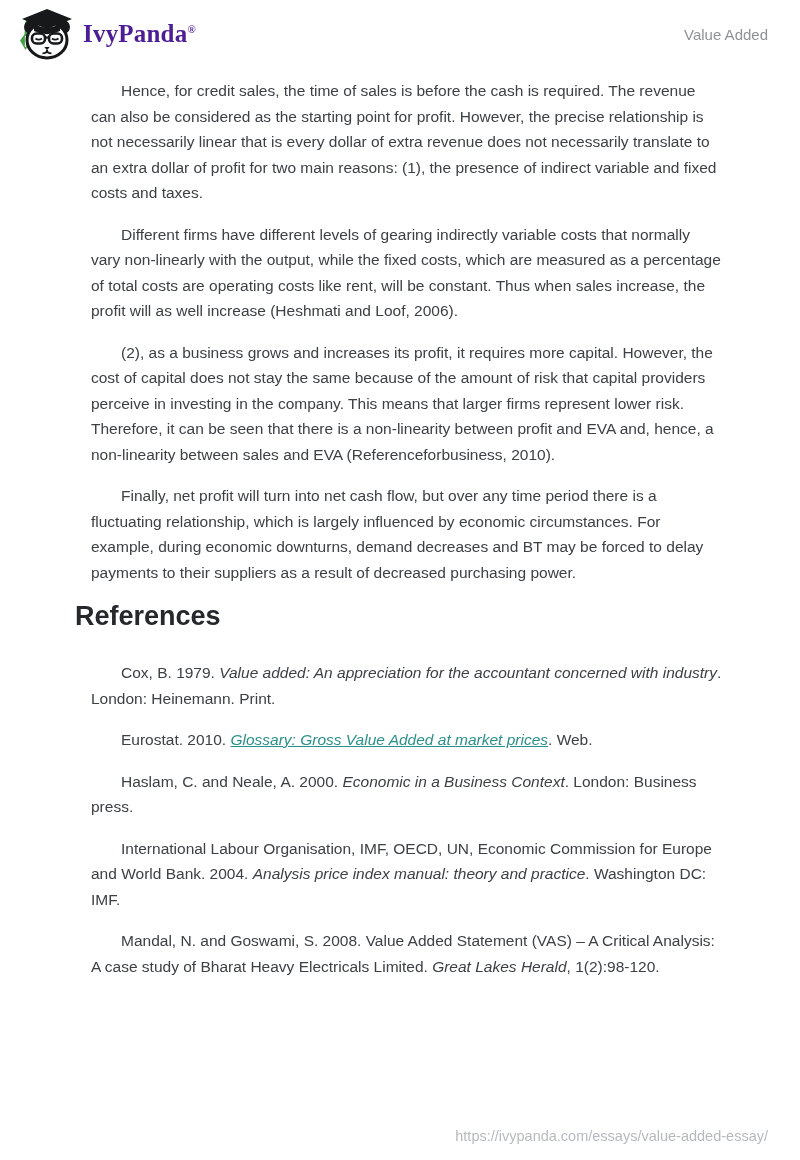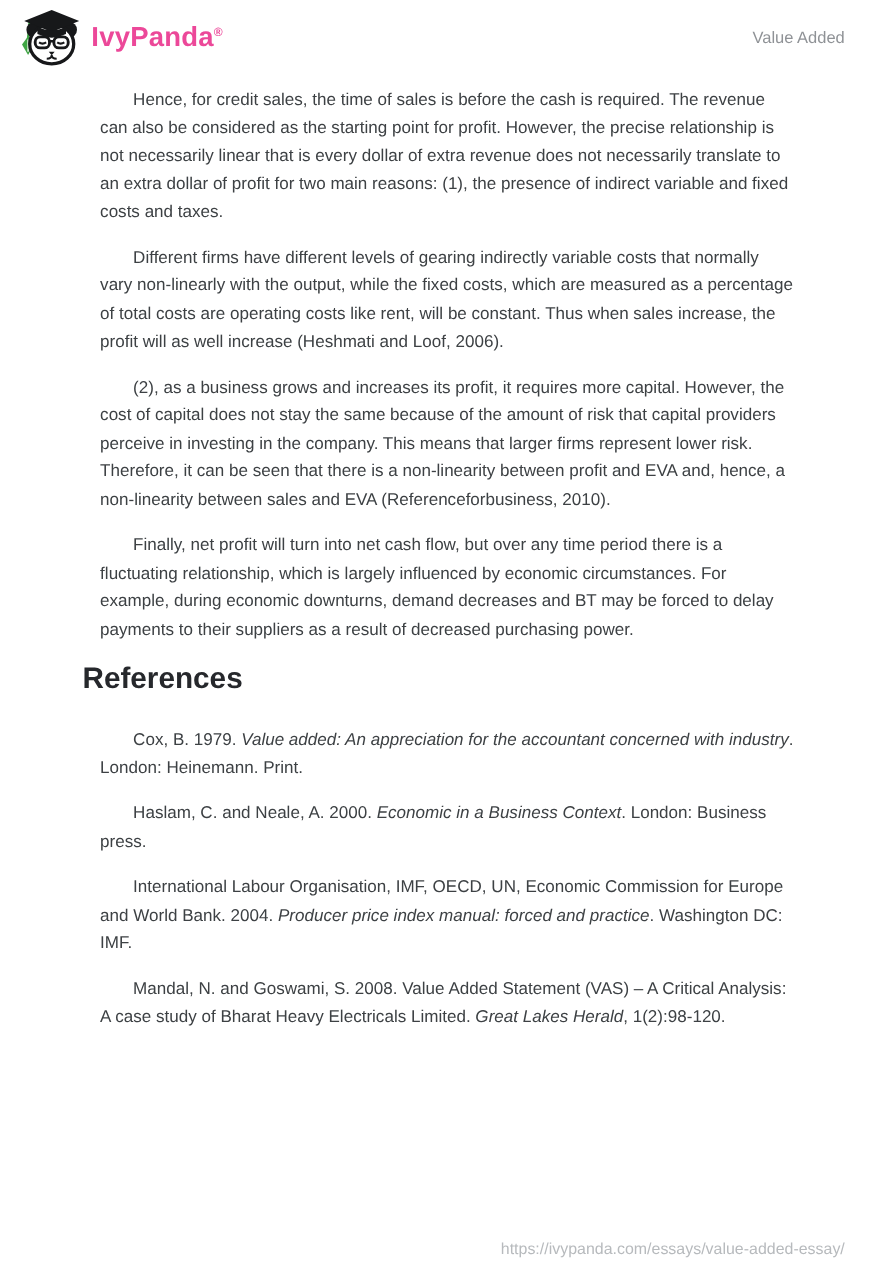--- a/index.html
+++ b/index.html
@@ -12,22 +12,22 @@
     overflow:hidden;
   }
   .header {
     display:flex; align-items:center;
     padding:8px 32px 0 18px;
     height:60px;
   }
   .brand { display:flex; align-items:center; gap:9px; text-decoration:none; cursor:pointer; }
   .logo-icon { display:inline-block; width:56px; height:54px; }
   .brand-name {
-    font-family:Liberation Sans, sans-serif;
-    font-weight:700; font-size:25px; color:#ec4899; letter-spacing:.2px;
+    font-family:Liberation Serif, serif;
+    font-weight:700; font-size:25px; color:#4c1d95; letter-spacing:.2px;
   }
   .brand-name sup { font-size:11px; font-weight:700; }
   .page-title { margin-left:auto; color:#8f9296; font-size:15px; }
   .content { padding:18px 78px 0 75px; }
   p.para {
     font-size:15.5px; line-height:25.5px;
     text-indent:30px; margin-bottom:16px; color:#3d4144;margin-left:16px;
   }
   h2.refs {
     font-size:27px; font-weight:700; color:#26282c;
@@ -86,22 +86,23 @@
   <main class="content">
     <div>
         <p class="para">Hence, for credit sales, the time of sales is before the cash is required. The revenue can also be considered as the starting point for profit. However, the precise relationship is not necessarily linear that is every dollar of extra revenue does not necessarily translate to an extra dollar of profit for two main reasons: (1), the presence of indirect variable and fixed costs and taxes.</p>
         <p class="para">Different firms have different levels of gearing indirectly variable costs that normally vary non-linearly with the output, while the fixed costs, which are measured as a percentage of total costs are operating costs like rent, will be constant. Thus when sales increase, the profit will as well increase (Heshmati and Loof, 2006).</p>
         <p class="para">(2), as a business grows and increases its profit, it requires more capital. However, the cost of capital does not stay the same because of the amount of risk that capital providers perceive in investing in the company. This means that larger firms represent lower risk. Therefore, it can be seen that there is a non-linearity between profit and EVA and, hence, a non-linearity between sales and EVA (Referenceforbusiness, 2010).</p>
         <p class="para">Finally, net profit will turn into net cash flow, but over any time period there is a fluctuating relationship, which is largely influenced by economic circumstances. For example, during economic downturns, demand decreases and BT may be forced to delay payments to their suppliers as a result of decreased purchasing power.</p>
       </div>
     <h2 class="refs">References</h2>
     <div>
         <p class="para"><span>Cox, B. 1979. </span><span class="it">Value added: An appreciation for the accountant concerned with industry</span><span>. London: Heinemann. Print.</span></p>
+        <p class="para"><span>Eurostat. 2010. </span><a class="ref-link">Glossary: Gross Value Added at market prices</a><span>. Web.</span></p>
         <p class="para"><span>Haslam, C. and Neale, A. 2000. </span><span class="it">Economic in a Business Context</span><span>. London: Business press.</span></p>
-        <p class="para"><span>International Labour Organisation, IMF, OECD, UN, Economic Commission for Europe and World Bank. 2004. </span><span class="it">Producer price index manual: forced and practice</span><span>. Washington DC: IMF.</span></p>
+        <p class="para"><span>International Labour Organisation, IMF, OECD, UN, Economic Commission for Europe and World Bank. 2004. </span><span class="it">Analysis price index manual: theory and practice</span><span>. Washington DC: IMF.</span></p>
         <p class="para"><span>Mandal, N. and Goswami, S. 2008. Value Added Statement (VAS) – A Critical Analysis: A case study of Bharat Heavy Electricals Limited. </span><span class="it">Great Lakes Herald</span><span>, 1(2):98-120.</span></p>
       </div>
   </main>
 
   <footer class="footer">
     <span>https://ivypanda.com/essays/value-added-essay/</span>
   </footer>
 
 </div>
 

